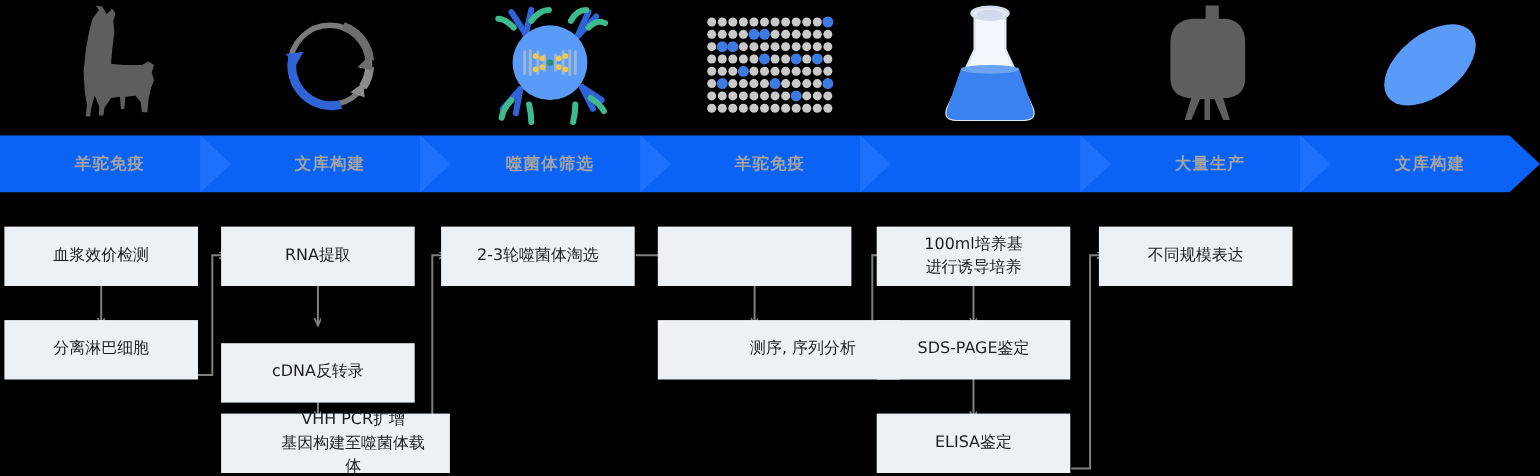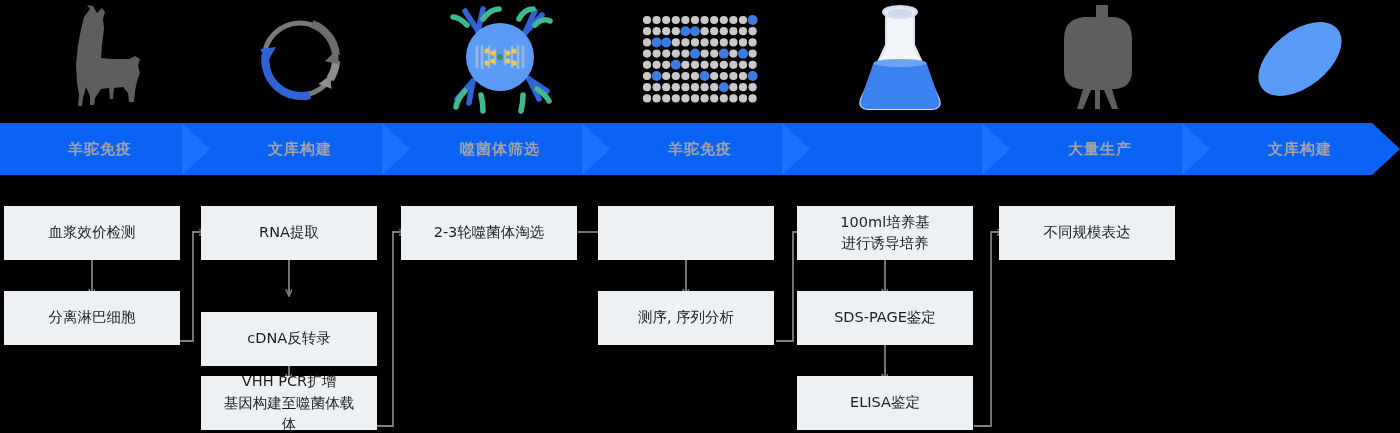--- a/index.html
+++ b/index.html
@@ -297,36 +297,36 @@
     <div class="box" style="left:4px;top:116px;width:176px;height:54px;">
       <span>分离淋巴细胞</span>
     </div>
 
     <div class="box" style="left:201px;top:31px;width:176px;height:54px;">
       <span>RNA提取</span>
     </div>
     <div class="box" style="left:201px;top:116px;width:176px;height:54px;margin-top:21px;">
       <span>cDNA反转录</span>
     </div>
-    <div class="box" style="left:201px;top:201px;width:176px;height:54px;">
+    <div class="box" style="left:201px;top:201px;width:176px;height:54px;padding-left:32px;">
       <span>
         <span style="display: block;">VHH PCR扩增</span>
         <span style="display: block;">基因构建至噬菌体载体</span>
       </span>
     </div>
 
     <div class="box" style="left:401px;top:31px;width:176px;height:54px;">
       <span>2-3轮噬菌体淘选</span>
     </div>
 
     <div class="box" style="left:598px;top:31px;width:176px;height:54px;">
       <span>
       </span>
     </div>
-    <div class="box" style="left:598px;top:116px;width:176px;height:54px;">
+    <div class="box" style="left:598px;top:116px;width:176px;height:54px;padding-left:44px;">
       <span>测序, 序列分析</span>
     </div>
 
     <div class="box" style="left:797px;top:31px;width:176px;height:54px;">
       <span>
         <span style="display: block;">100ml培养基</span>
         <span style="display: block;">进行诱导培养</span>
       </span>
     </div>
     <div class="box" style="left:797px;top:201px;width:176px;height:54px;">

